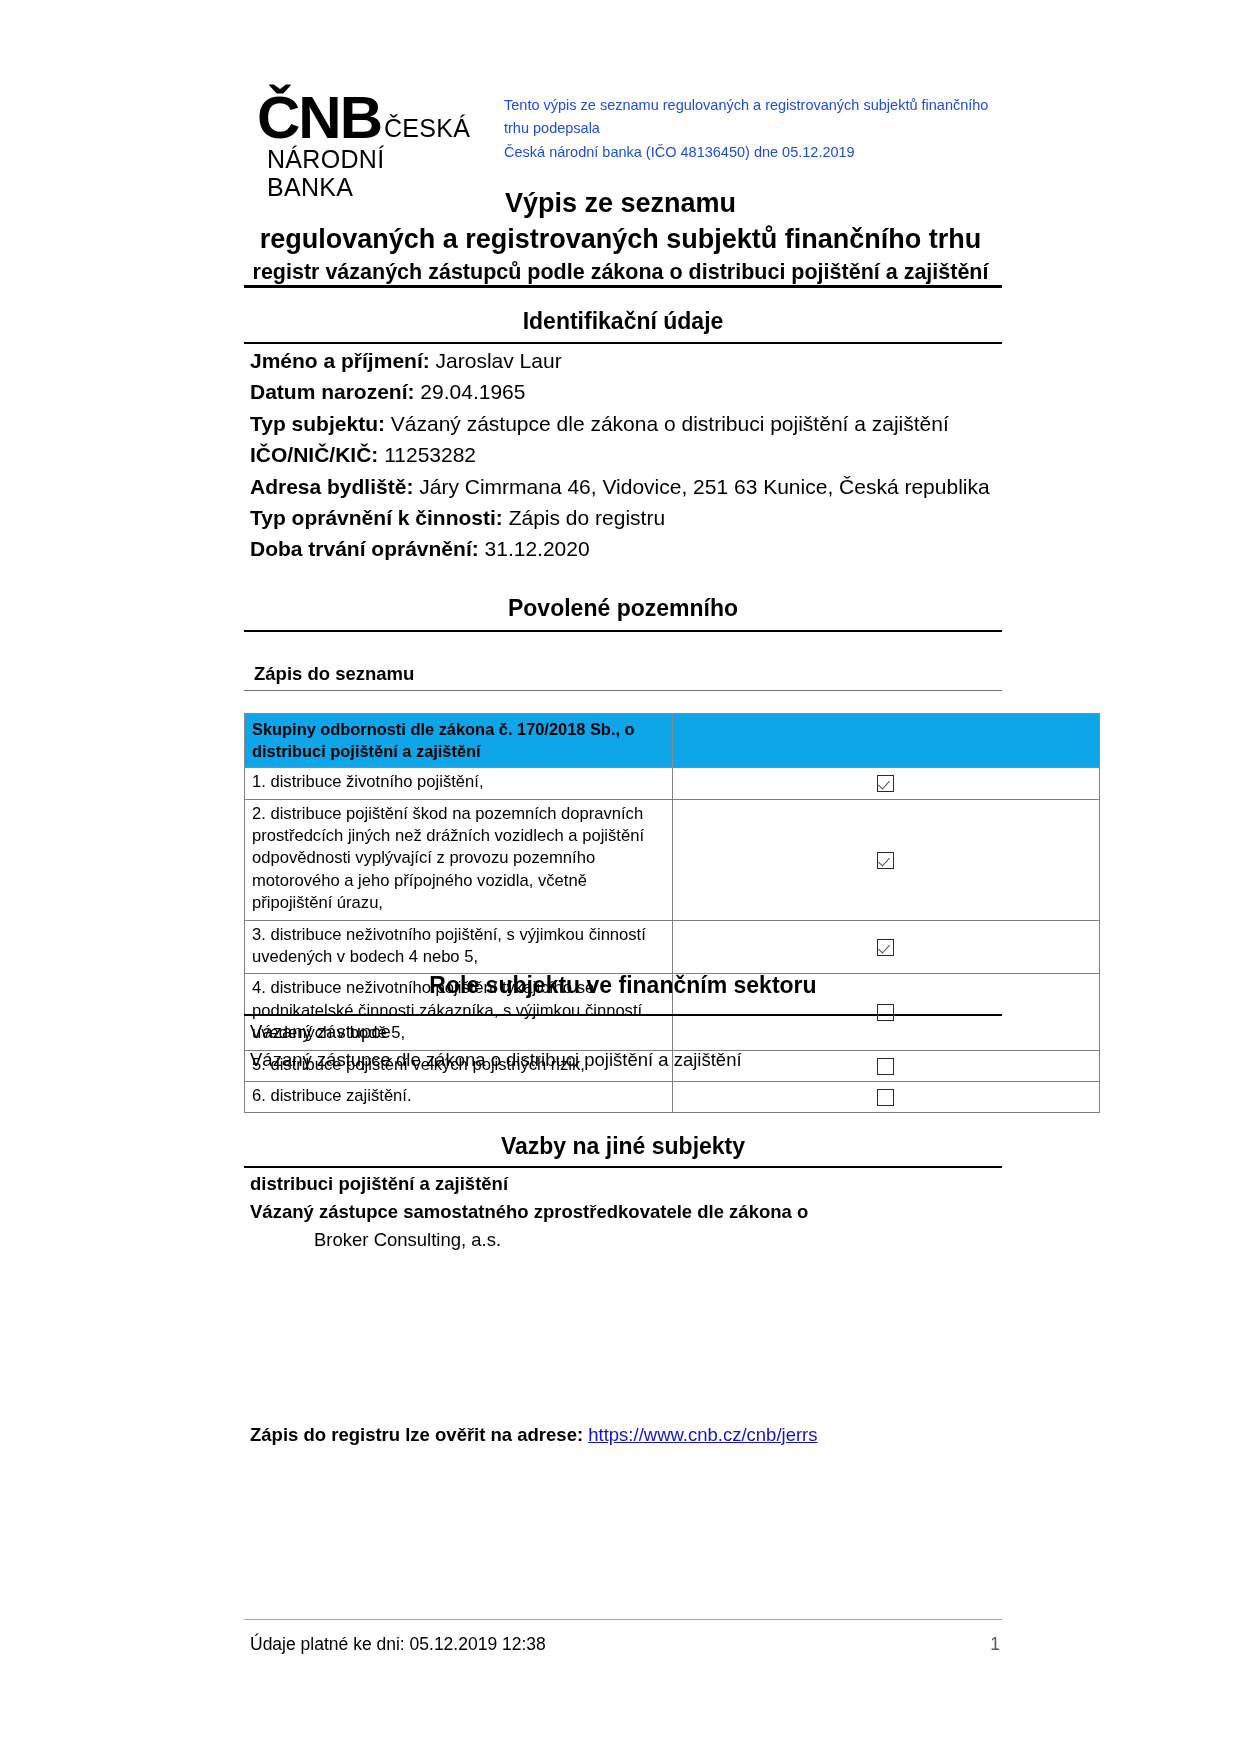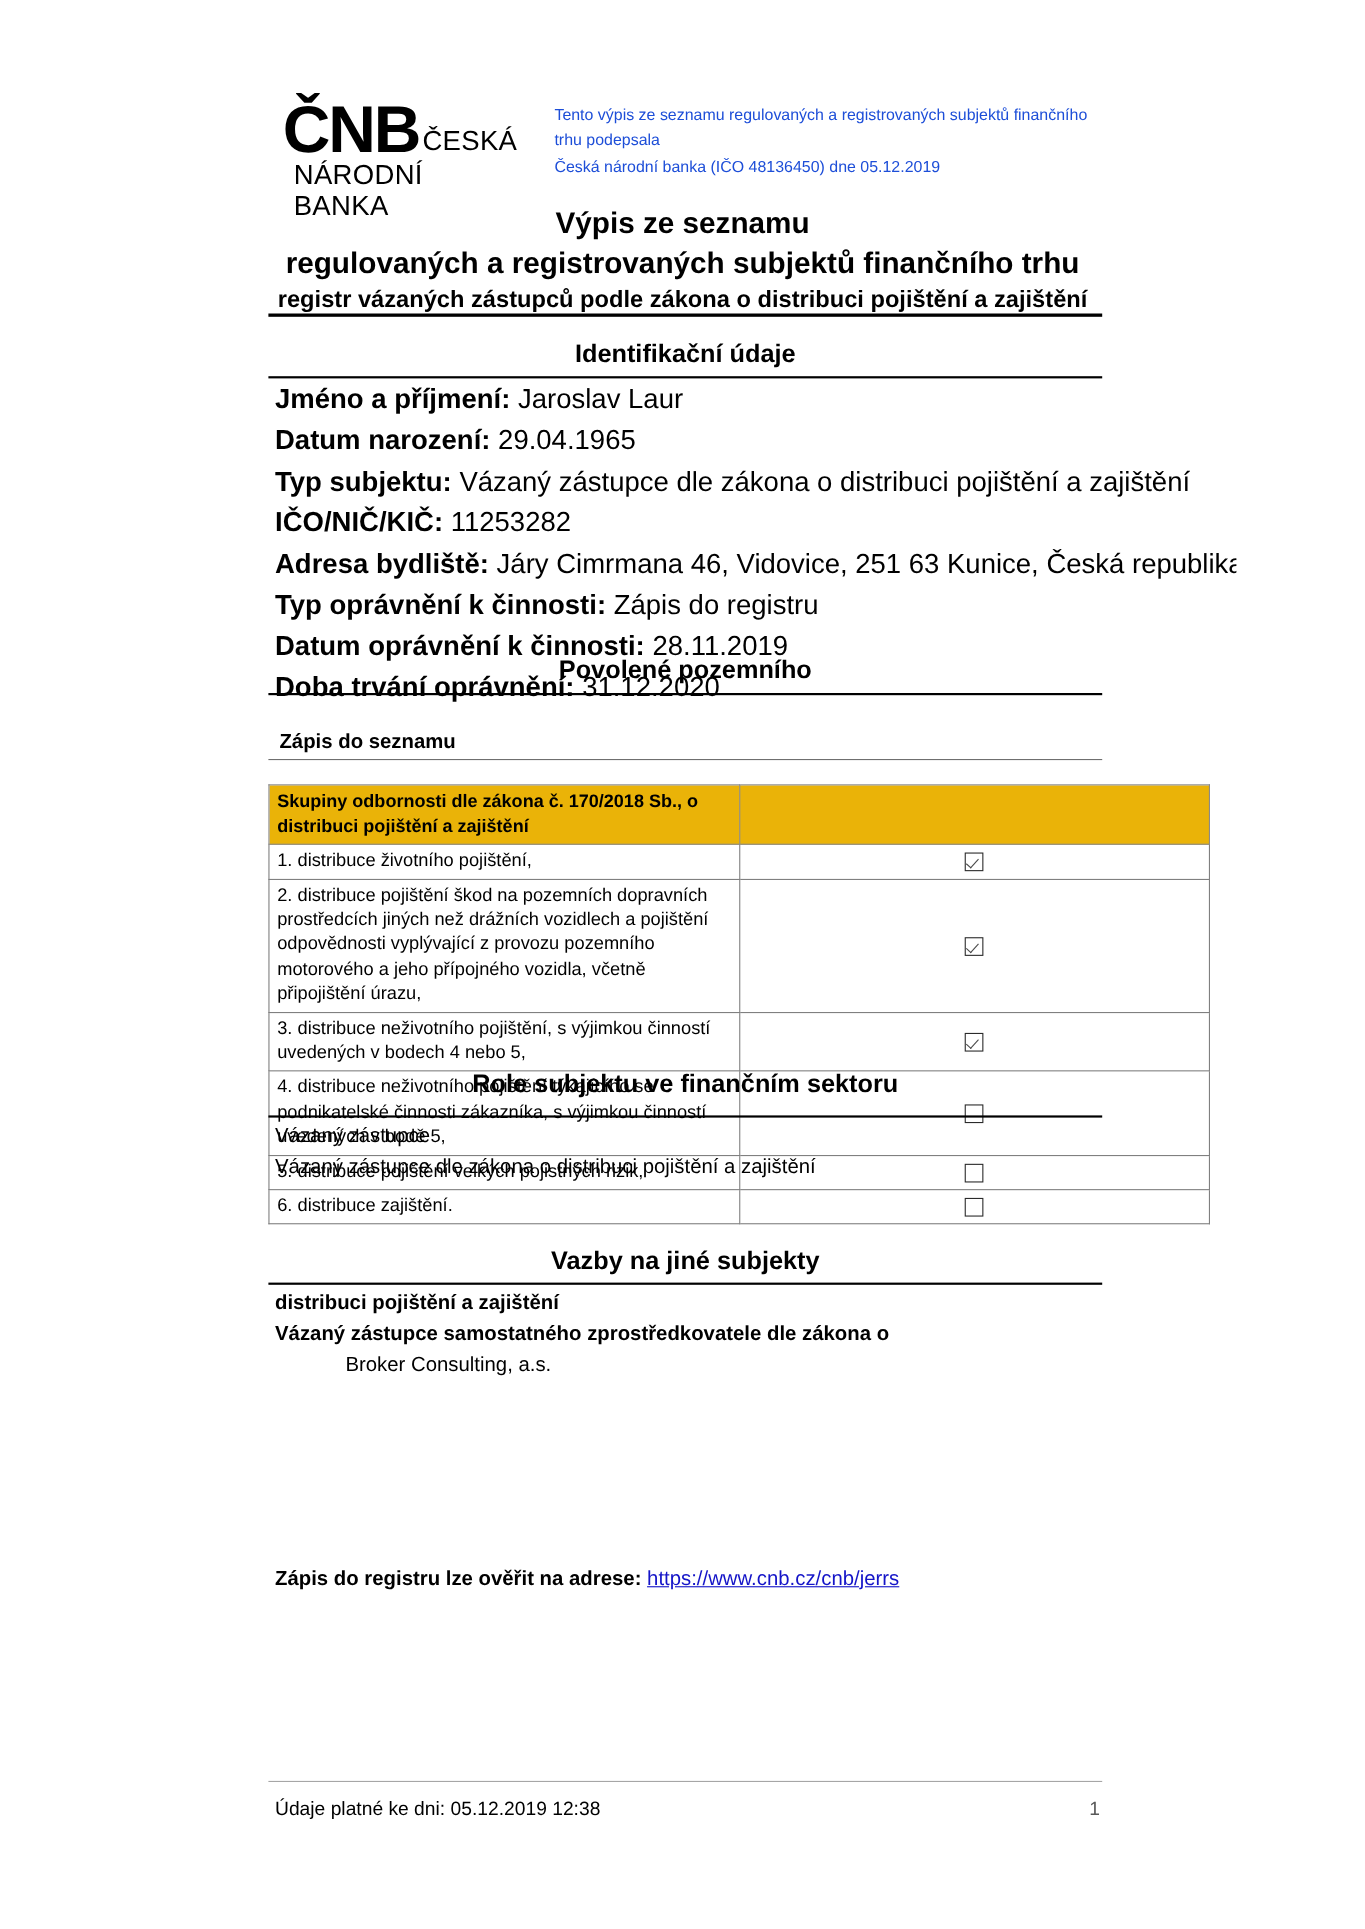--- a/index.html
+++ b/index.html
@@ -132,21 +132,21 @@
     font-size: 18.5px;
     font-weight: bold;
   }
 
   
   .ident {
     position: absolute;
     left: 133px;
     right: 120px;
     top: 345px;
-    font-size: 25px;
+    font-size: 21px;
     line-height: 1.495;
   }
   .ident .row {
     white-space: nowrap;
   }
   .ident .lbl {
     font-weight: bold;
   }
   .ident .val {
     font-weight: normal;
@@ -163,21 +163,21 @@
     font-size: 16.6px;
   }
   .act-table td, .act-table th {
     border: 1.2px solid #808080;
     padding: 3px 7px 5px 7px;
     vertical-align: top;
     text-align: left;
     line-height: 1.35;
   }
   .act-table thead th {
-    background: #eab308;
+    background: #0ea5e9;
     font-weight: bold;
     font-size: 16.4px;
     border-color: #8a8a8a;
     padding: 4px 7px 5px 7px;
   }
   .act-table td.desc {
     width: 800px;
   }
   .act-table td.chk {
     width: 56px;
@@ -308,24 +308,20 @@
     </div>
     <div class="row">
       <span class="lbl">Adresa bydliště:</span>
       <span class="val">Járy Cimrmana 46, Vidovice, 251 63 Kunice, Česká republika</span>
     </div>
     <div class="row">
       <span class="lbl">Typ oprávnění k činnosti:</span>
       <span class="val">Zápis do registru</span>
     </div>
     <div class="row">
-      <span class="lbl">Datum oprávnění k činnosti:</span>
-      <span class="val">28.11.2019</span>
-    </div>
-    <div class="row">
       <span class="lbl">Doba trvání oprávnění:</span>
       <span class="val">31.12.2020</span>
     </div>
   </div>
 
   <div class="section-head" style="top:595px;">Povolené pozemního</div>
   <div class="rule-med" style="top:630px;"></div>
 
   <div class="section-sub" style="top:663px;">Zápis do seznamu</div>
   <div class="rule-thin" style="top:690px;"></div>

